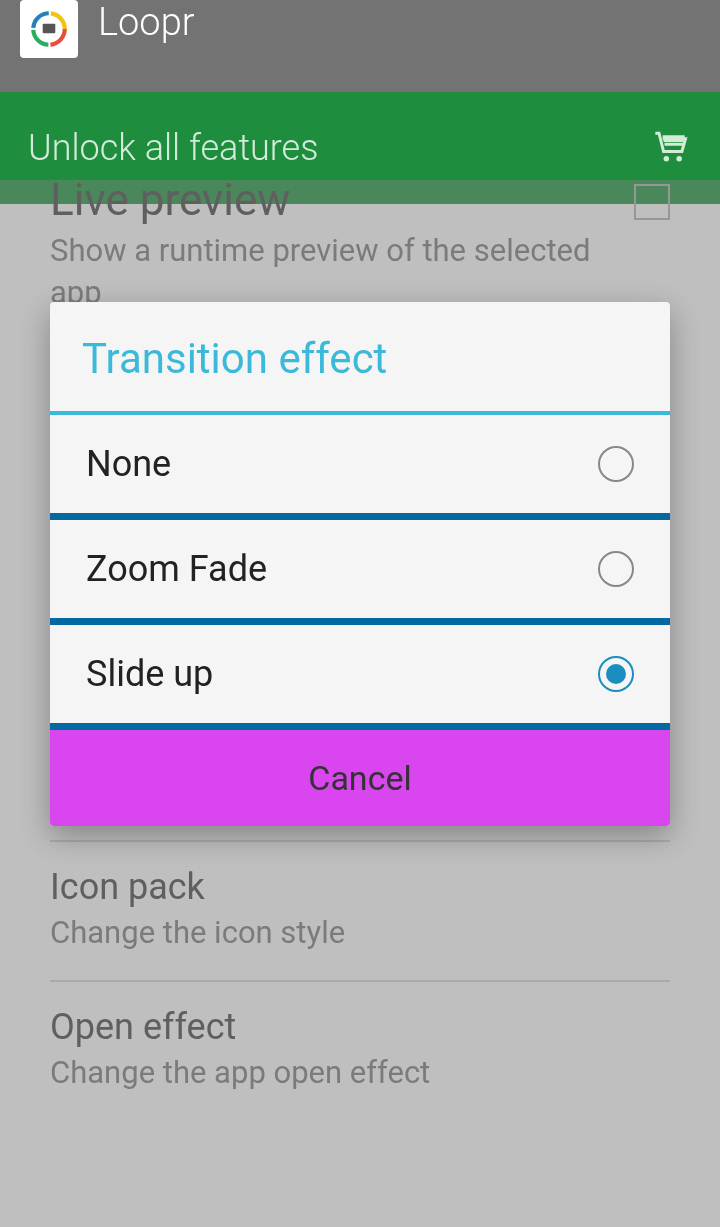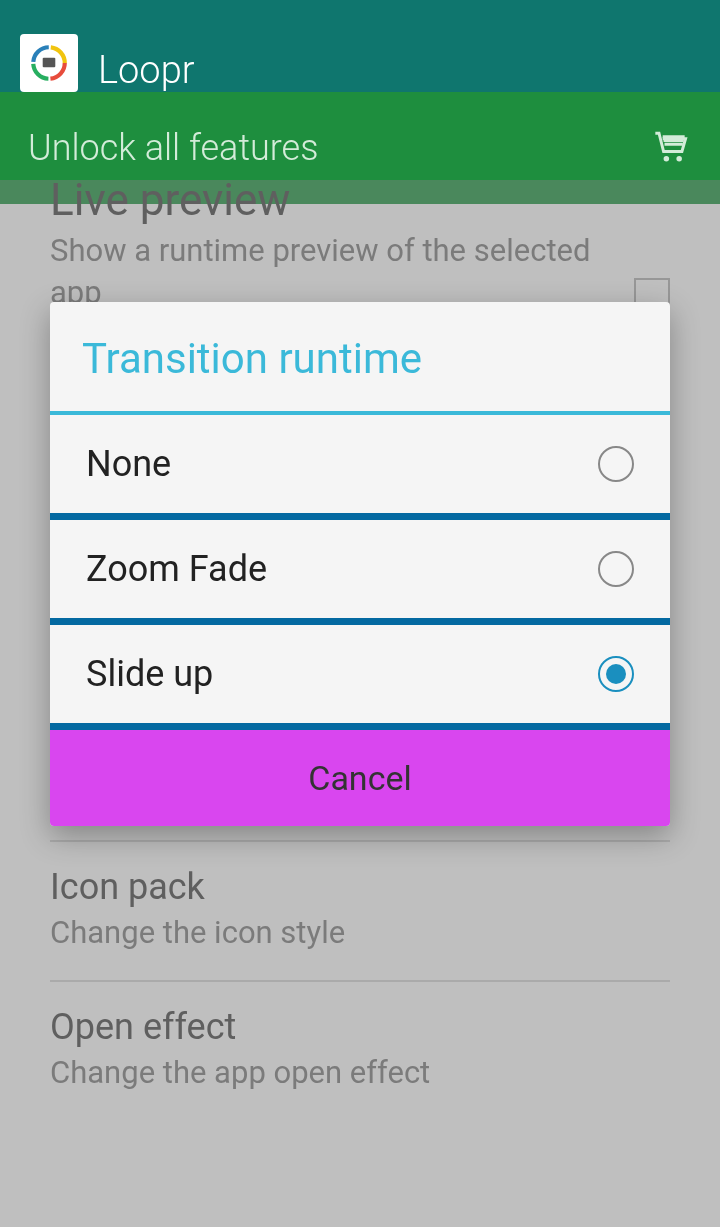--- a/index.html
+++ b/index.html
@@ -8,23 +8,23 @@
     height: 1227px;
     font-family: Roboto, "Helvetica Neue", Arial, sans-serif;
     background: #f2f2f2;
     position: relative;
     overflow: hidden;
   }
 
   
   .action-bar {
     height: 92px;
-    background: #0f766e;
-    display: flex;
-    align-items: flex-end;
+    background: #737373;
+    display: flex;
+    align-items: flex-start;
     padding: 0 20px;
   }
   .app-icon {
     width: 58px;
     height: 58px;
     background: #fff;
     border-radius: 4px;
     display: flex;
     align-items: center;
     justify-content: center;
@@ -55,21 +55,21 @@
 
   
   .settings {
     padding: 0 50px;
   }
   .setting-item {
     padding: 24px 0 26px 0;
     border-bottom: 2px solid #ccc;
     display: flex;
     justify-content: space-between;
-    align-items: flex-end;
+    align-items: flex-start;
   }
   .setting-item.noborder { border-bottom: none; }
   .setting-text { flex: 1; }
   .setting-title {
     font-size: 36px;
     color: #444;
   }
   .setting-sub {
     font-size: 31px;
     color: #777;
@@ -200,21 +200,21 @@
     <div class="setting-text">
       <div class="setting-title">Open effect</div>
       <div class="setting-sub">Change the app open effect</div>
     </div>
   </div>
 </div>
 
 <div class="scrim"></div>
 
 <div class="dialog">
-  <div class="dialog-title">Transition runtime</div>
+  <div class="dialog-title">Transition effect</div>
 
   <div class="option">
     <span class="option-label">None</span>
     <span class="radio"></span>
   </div>
   <div class="option">
     <span class="option-label">Zoom Fade</span>
     <span class="radio"></span>
   </div>
   <div class="option">

